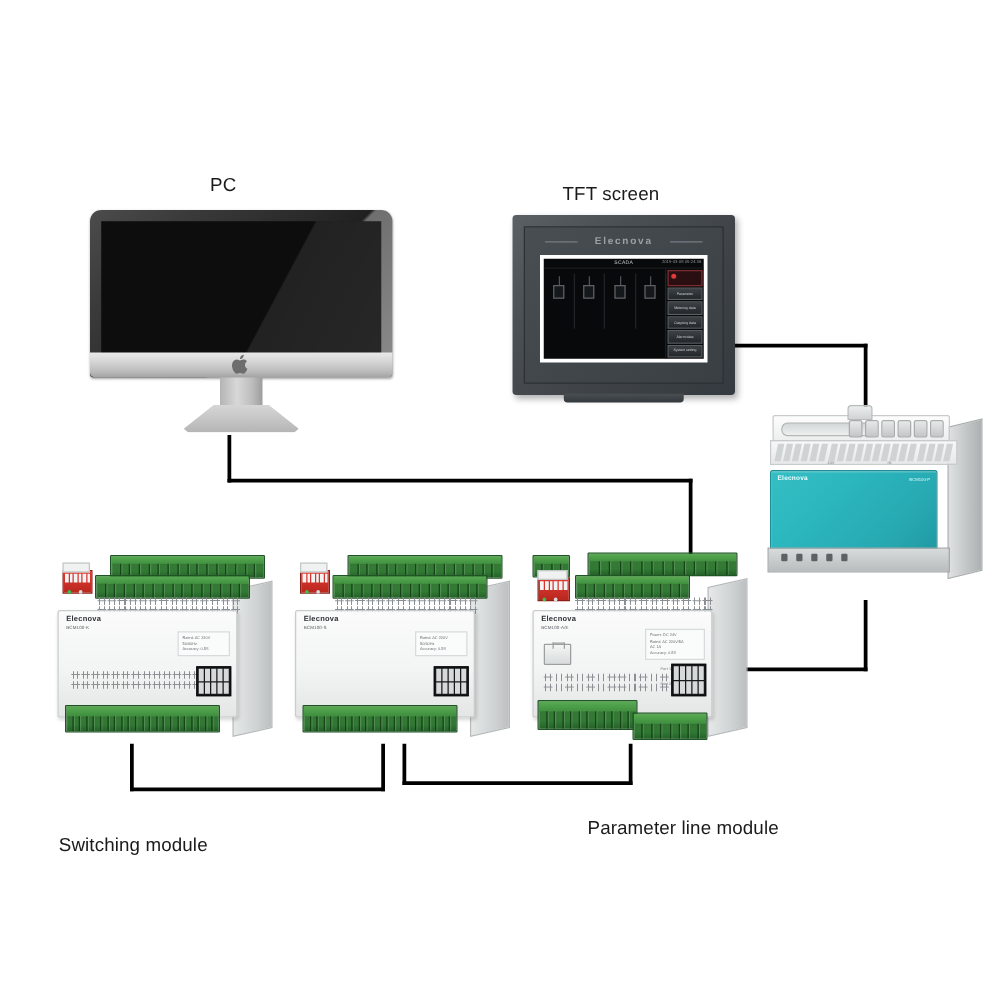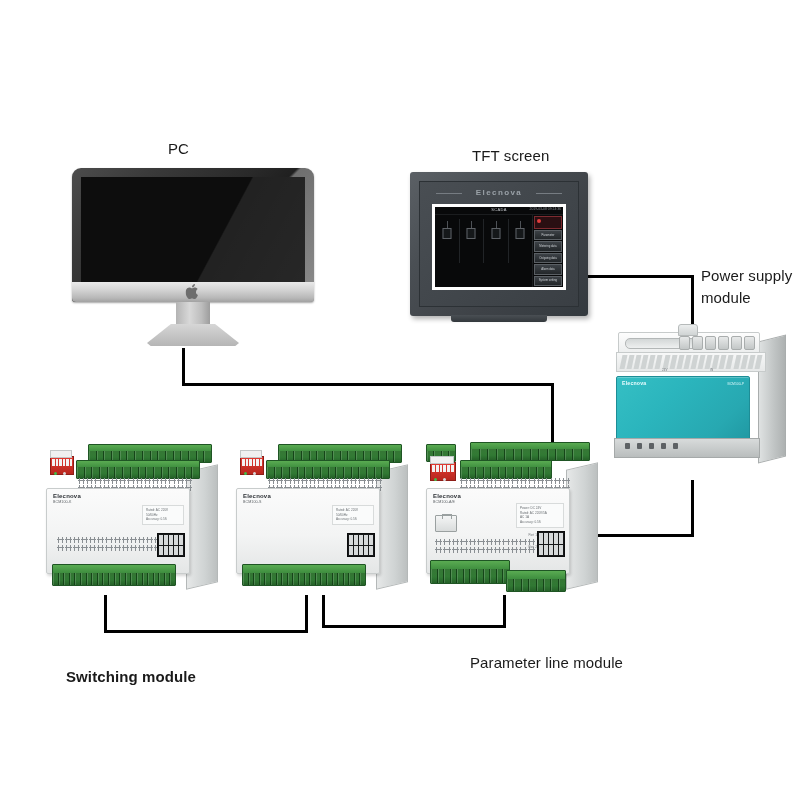--- a/index.html
+++ b/index.html
@@ -272,24 +272,22 @@
     background: linear-gradient(180deg,#eceeee,#d0d4d4);
     border: 1px solid #b6baba; border-radius: 3px 3px 0 0;
   }
 </style>
 </head>
 <body>
 
 <div id="stage">
 
   <div class="label" style="left:168px; top:138px;">PC</div>
-  <div class="label" style="left:472px; top:145px;">TFT screen</div>
-  <div class="label" style="left:701px; top:265px;">Power supply
-module</div>
-  <div class="label" style="left:66px; top:666px;font-weight:bold;">Switching module</div>
+  <div class="label" style="left:450px; top:145px;">TFT screen</div>
+  <div class="label" style="left:47px; top:666px;">Switching module</div>
   <div class="label" style="left:470px; top:652px;">Parameter line module</div>
 
   <div class="wire" style="left:182px; top:348px; width:3px; height:38px;"></div>
   <div class="wire" style="left:182px; top:383px; width:372px; height:3px;"></div>
   <div class="wire" style="left:551px; top:383px; width:3px; height:65px;"></div>
 
   <div class="wire" style="left:588px; top:275px; width:106px; height:3px;"></div>
   <div class="wire" style="left:691px; top:275px; width:3px; height:62px;"></div>
 
   <div class="wire" style="left:691px; top:480px; width:3px; height:57px;"></div>

